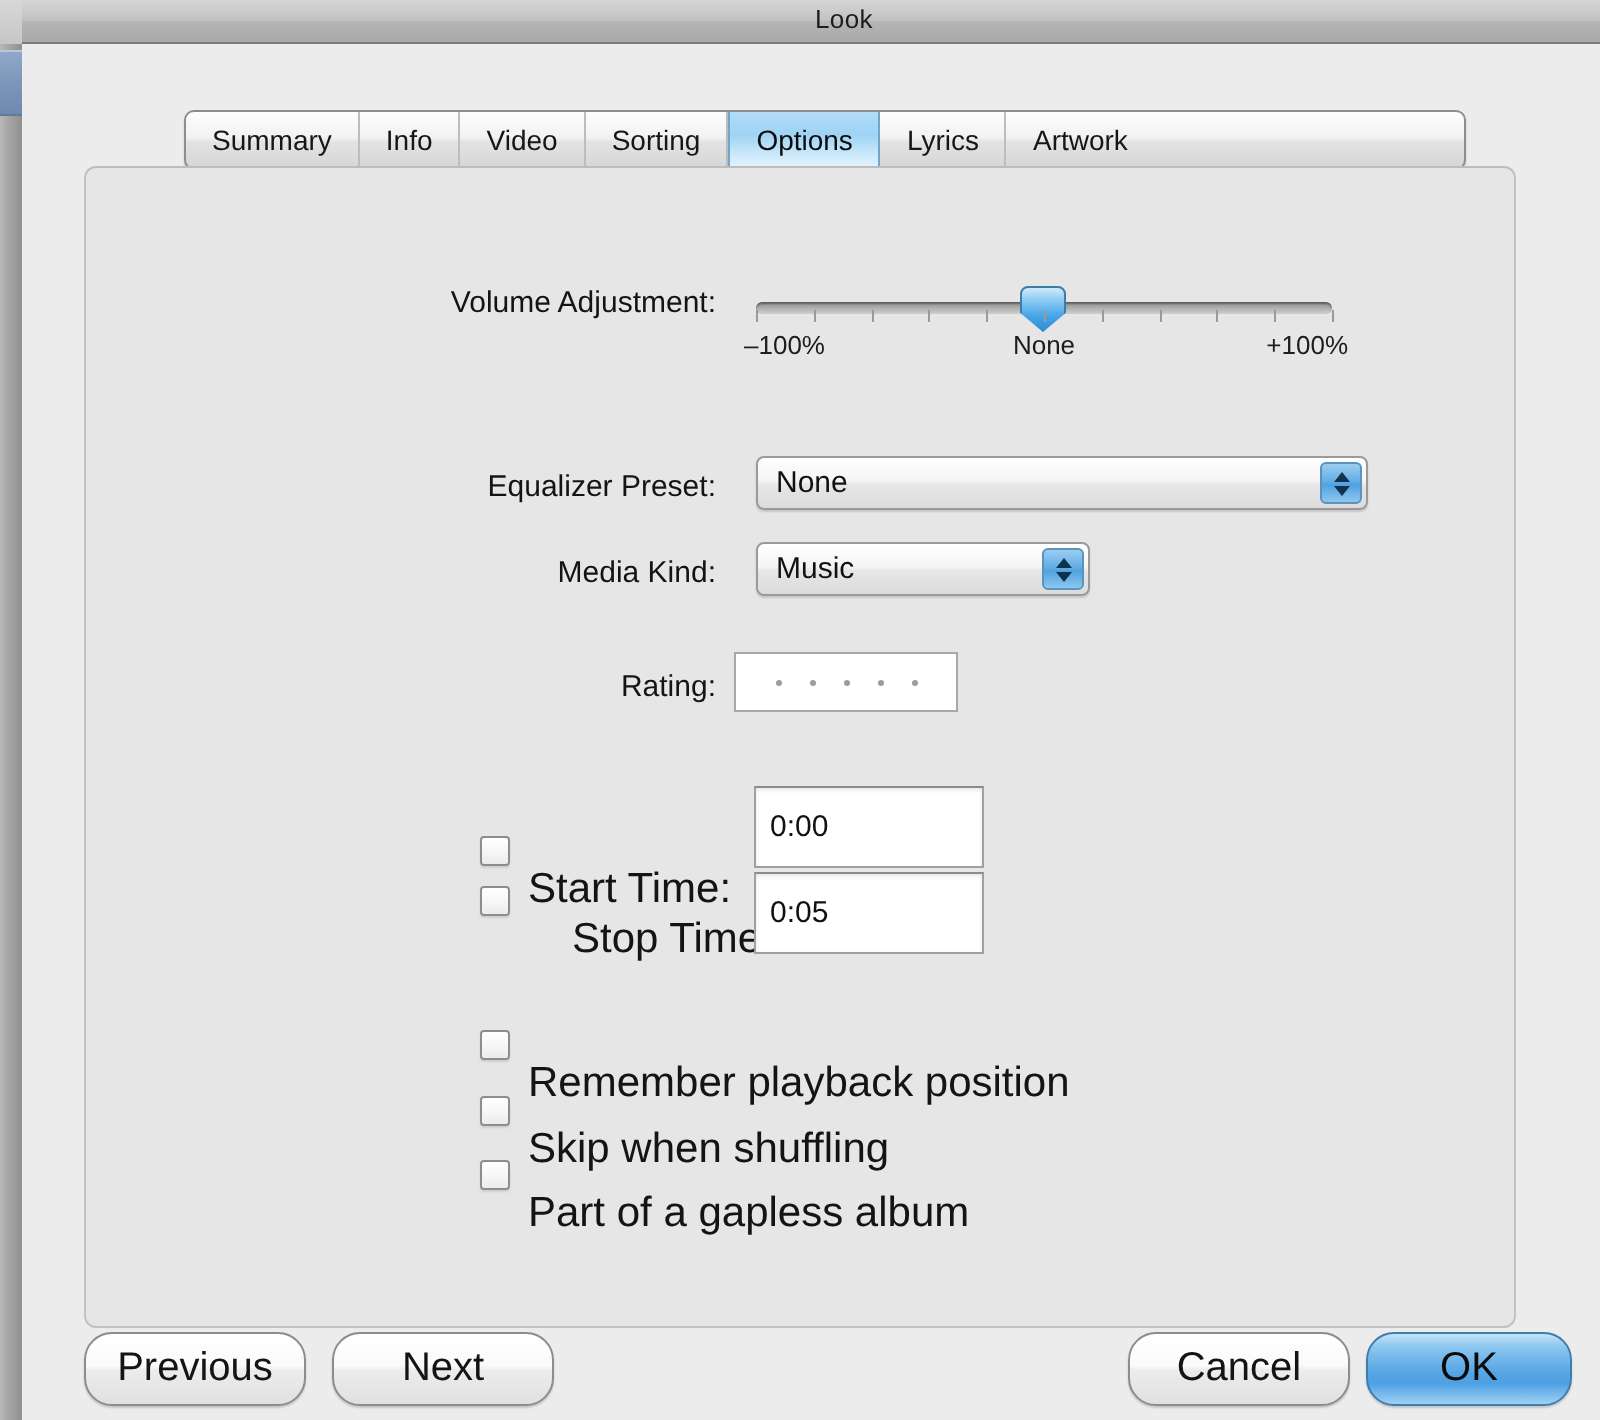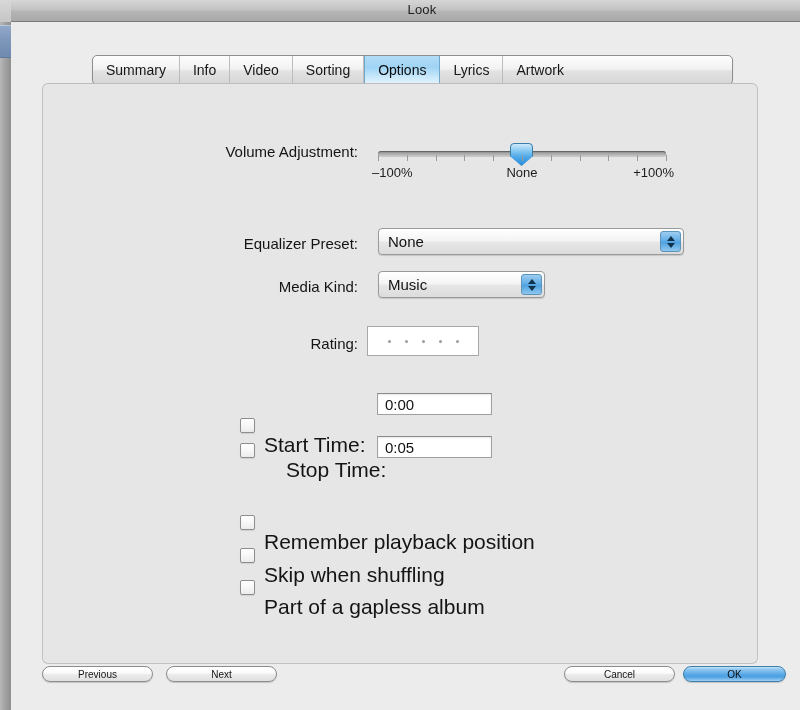--- a/index.html
+++ b/index.html
@@ -243,21 +243,21 @@
   .arrow-up, .arrow-down {
     width: 0; height: 0;
     border-left: 4px solid transparent;
     border-right: 4px solid transparent;
   }
   .arrow-up { border-bottom: 5px solid #10324c; margin-bottom: 2px; }
   .arrow-down { border-top: 5px solid #10324c; }
 
   
   .textfield {
-    height: 22px;
+    height: 41px;
     border: 1px solid #a0a0a0;
     border-top-color: #8b8b8b;
     background: #ffffff;
     box-sizing: border-box;
     display: flex;
     align-items: center;
     font-size: 15px;
     color: #111;
     padding-left: 7px;
     box-shadow: inset 0 1px 2px rgba(0,0,0,.10);
@@ -288,29 +288,29 @@
     background: linear-gradient(to bottom, #ffffff 0%, #f6f6f6 55%, #ebebeb 100%);
     box-sizing: border-box;
     box-shadow: 0 1px 1px rgba(0,0,0,.10);
     flex: 0 0 auto;
   }
   .cb-row { display: flex; align-items: center; gap: 9px; }
   .cb-label { font-size: 21px; color: #141414; white-space: nowrap; margin-top: 40px; }
 
   
   .btn {
-    height: 16px;
+    height: 37px;
     border: 1px solid #8c8c8c;
     border-radius: 14px;
     background: linear-gradient(to bottom, #ffffff 0%, #fafafa 45%, #ececec 52%, #e0e0e0 100%);
     box-shadow: 0 1px 1px rgba(0,0,0,.17);
     display: flex;
     align-items: center;
     justify-content: center;
-    font-size: 10px;
+    font-size: 20px;
     color: #141414;
     cursor: default;
     box-sizing: border-box;
     position: absolute;
   }
   .btn.default {
     background: linear-gradient(to bottom, #c4e3f8 0%, #8ec6f0 18%, #56a6e5 55%, #4da0e3 70%, #9ed0f3 100%);
     border-color: #3f7eab;
     color: #0b0b0b;
     font-weight: normal;

